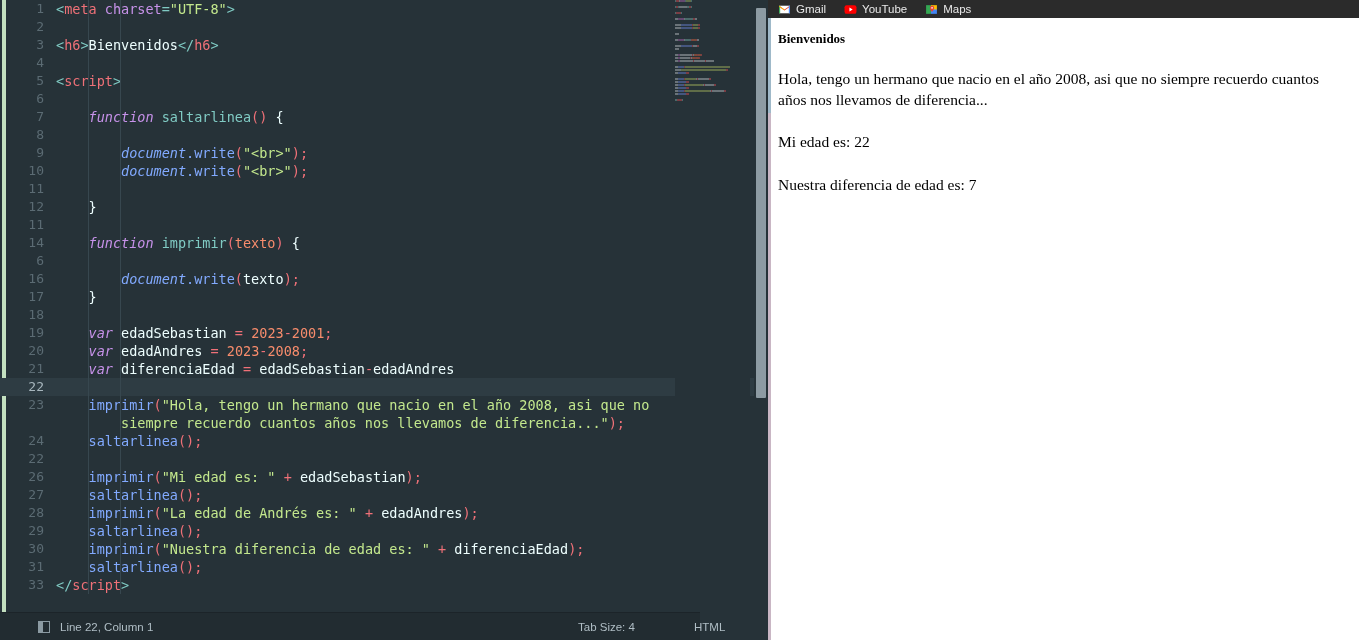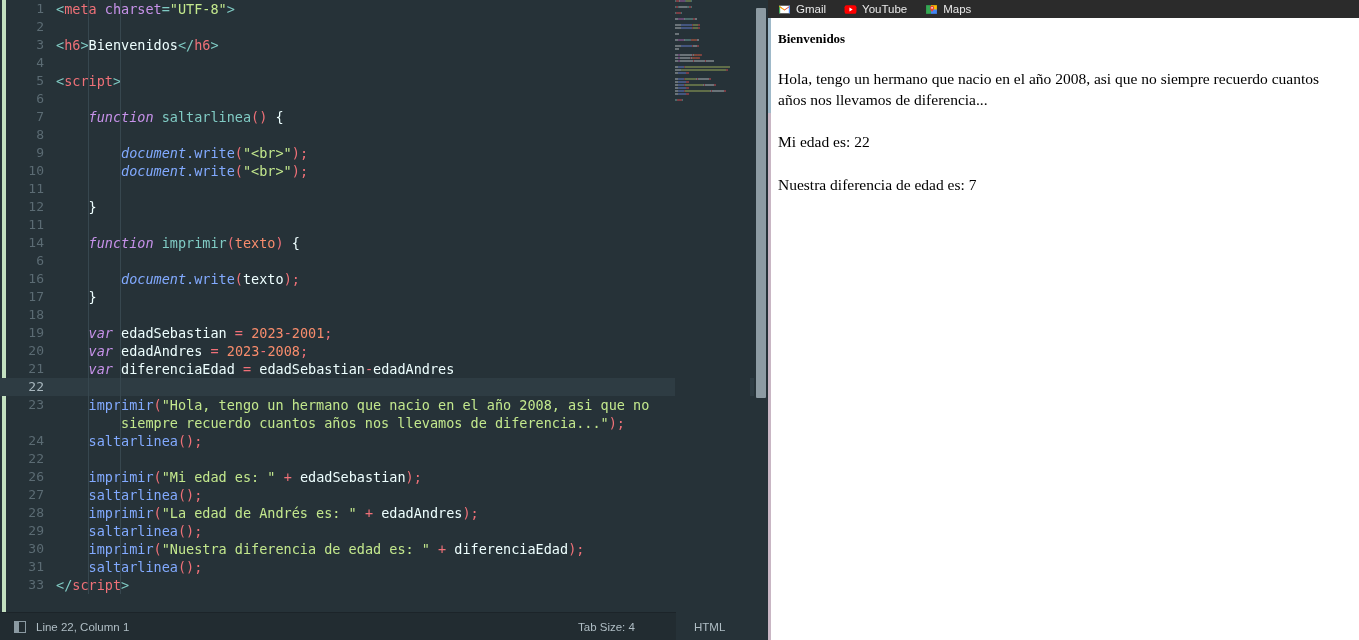--- a/index.html
+++ b/index.html
@@ -70,21 +70,21 @@
   .scroll-thumb{
     position:absolute;right:2px;top:8px;width:10px;height:390px;
     background:#8d9ba3;border-radius:1px;
   }
 
   
   .statusbar{
     position:absolute;left:0;bottom:0;width:676px;height:27px;
     background:#222c31;border-top:1px solid #1c2429;
     display:flex;align-items:center;
-    font-family:"Liberation Sans",sans-serif;font-size:11.5px;color:#b0bec5;
+    font-family:"Liberation Sans",sans-serif;font-size:11.5px;color:#b0bec5;padding-left:24px;
   }
   .sb-icon{
     width:12px;height:12px;margin-left:14px;margin-right:10px;
     border:1px solid #8b9aa2;box-sizing:border-box;position:relative;
   }
   .sb-icon:after{content:"";position:absolute;left:0;top:0;bottom:0;width:4px;background:#8b9aa2;}
   .sb-tab{position:absolute;left:578px;}
   .sb-lang{position:absolute;left:694px;}
 
   

